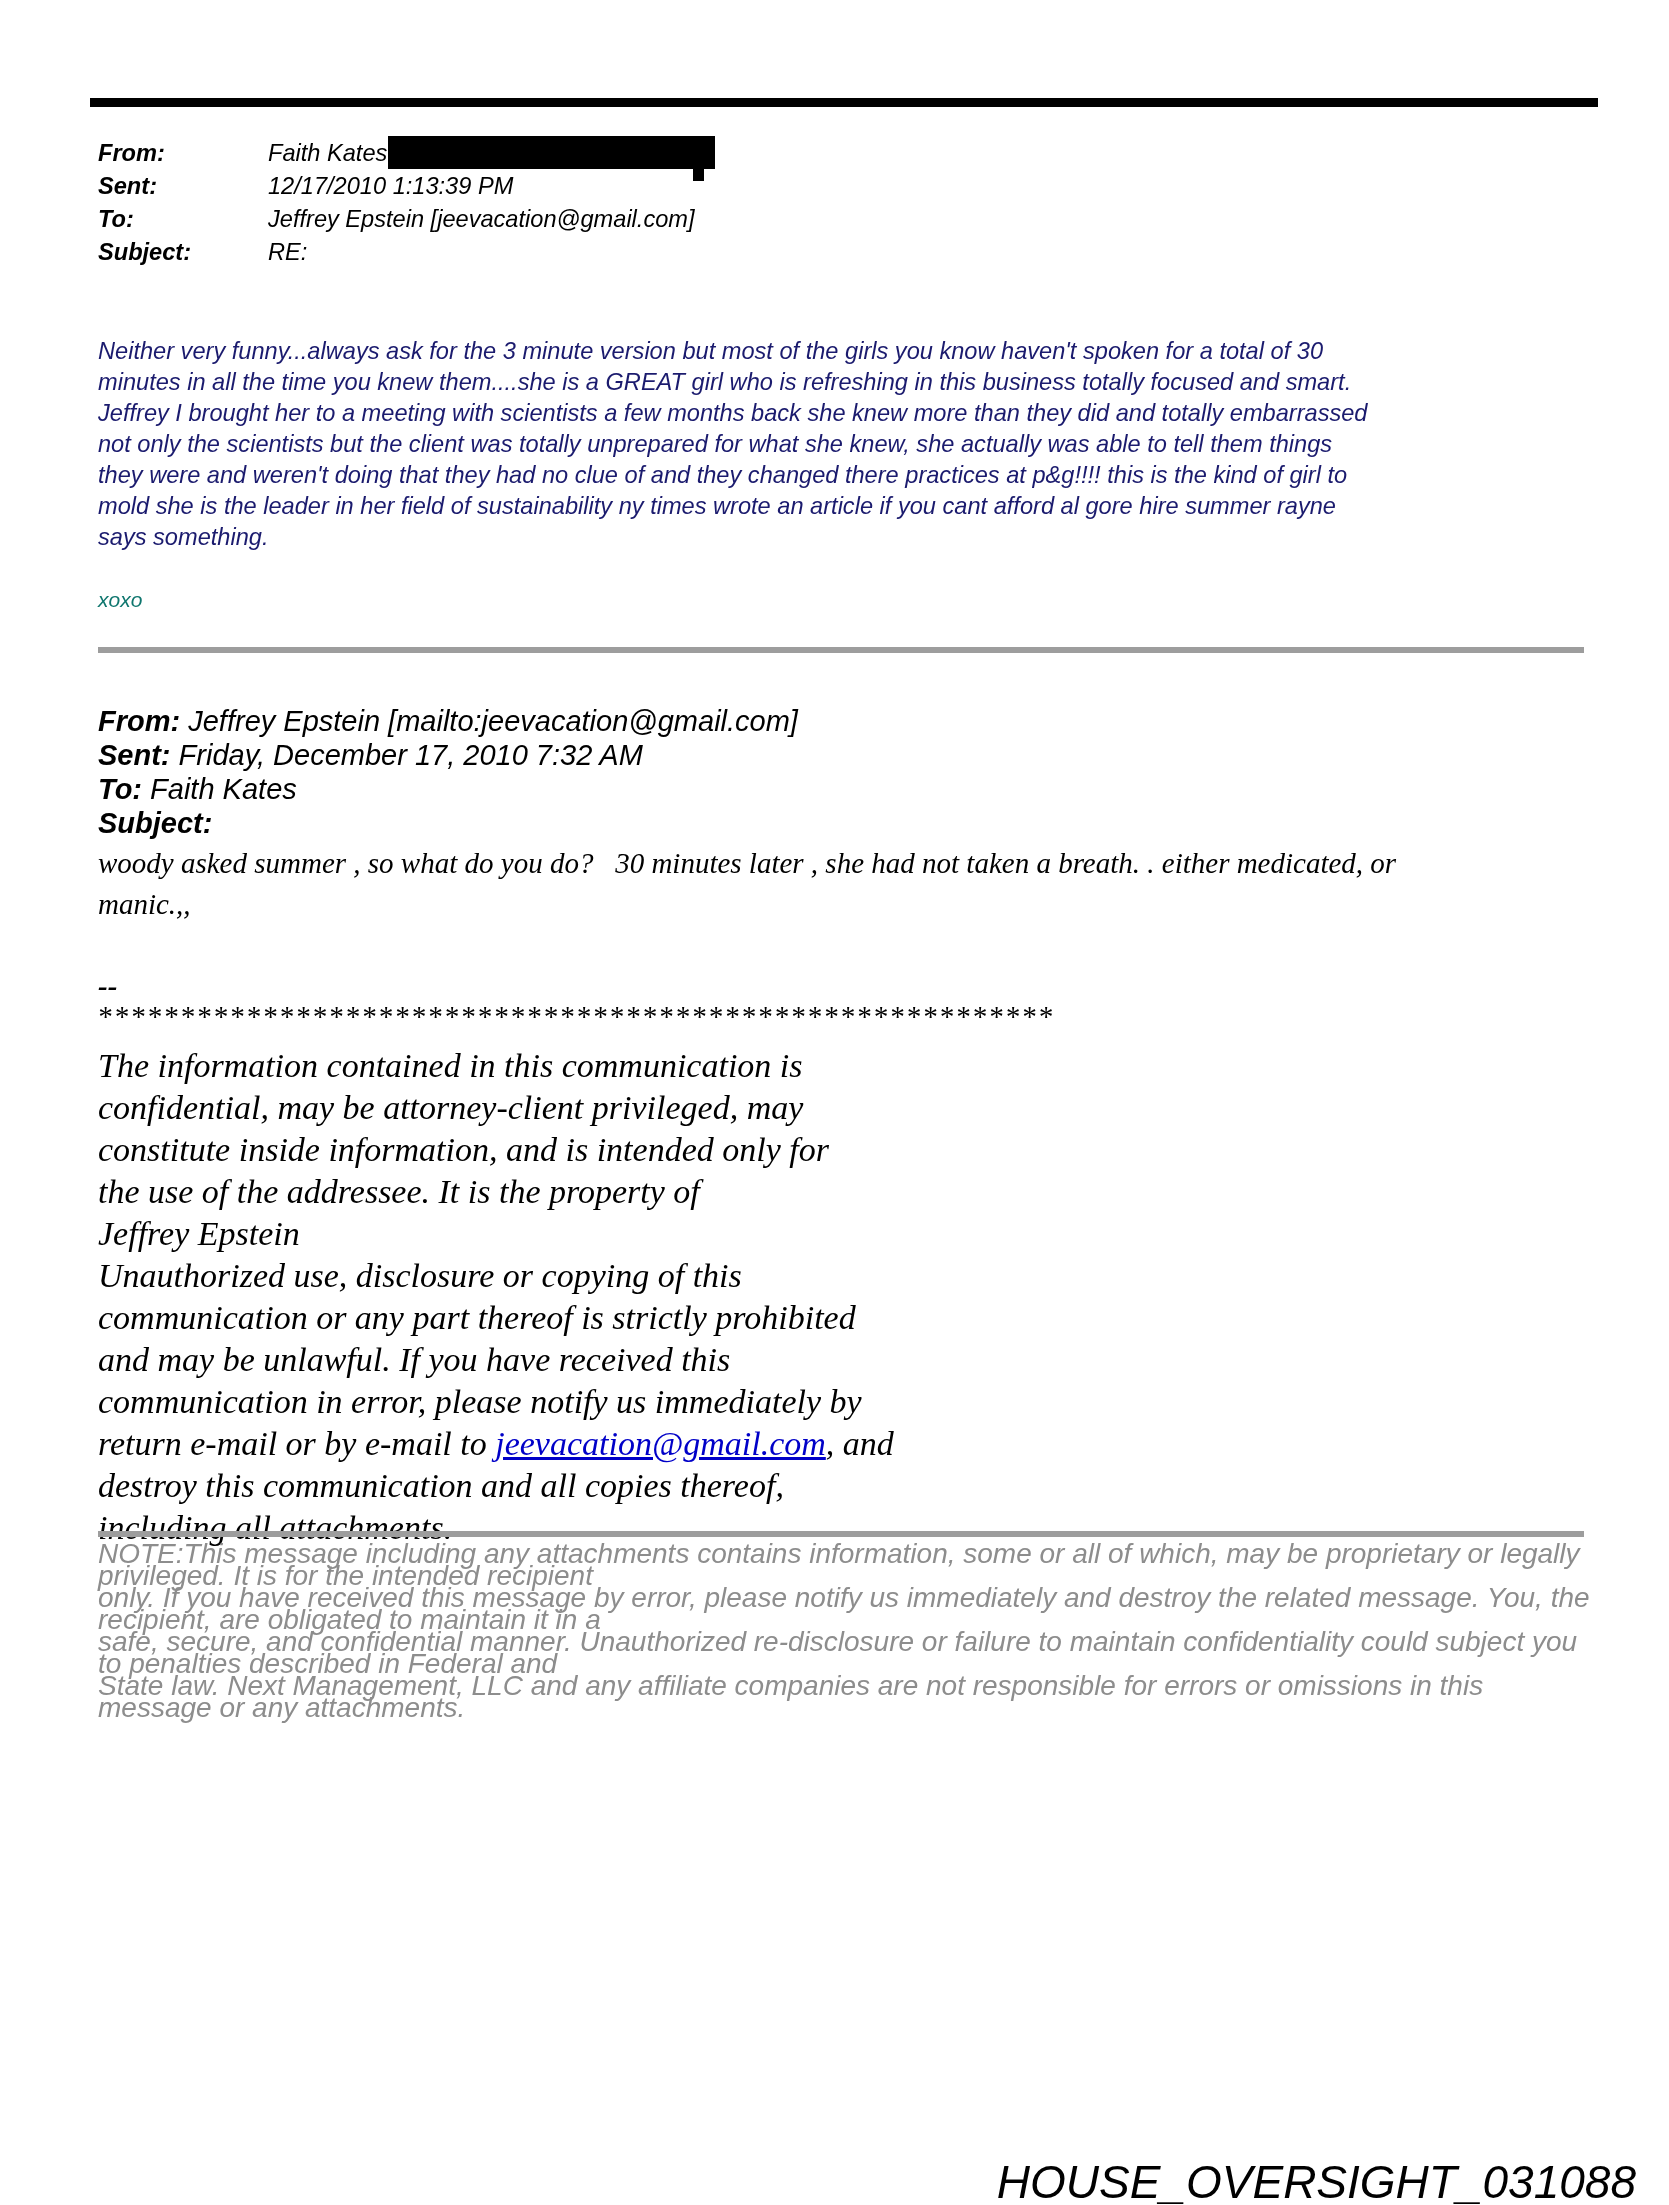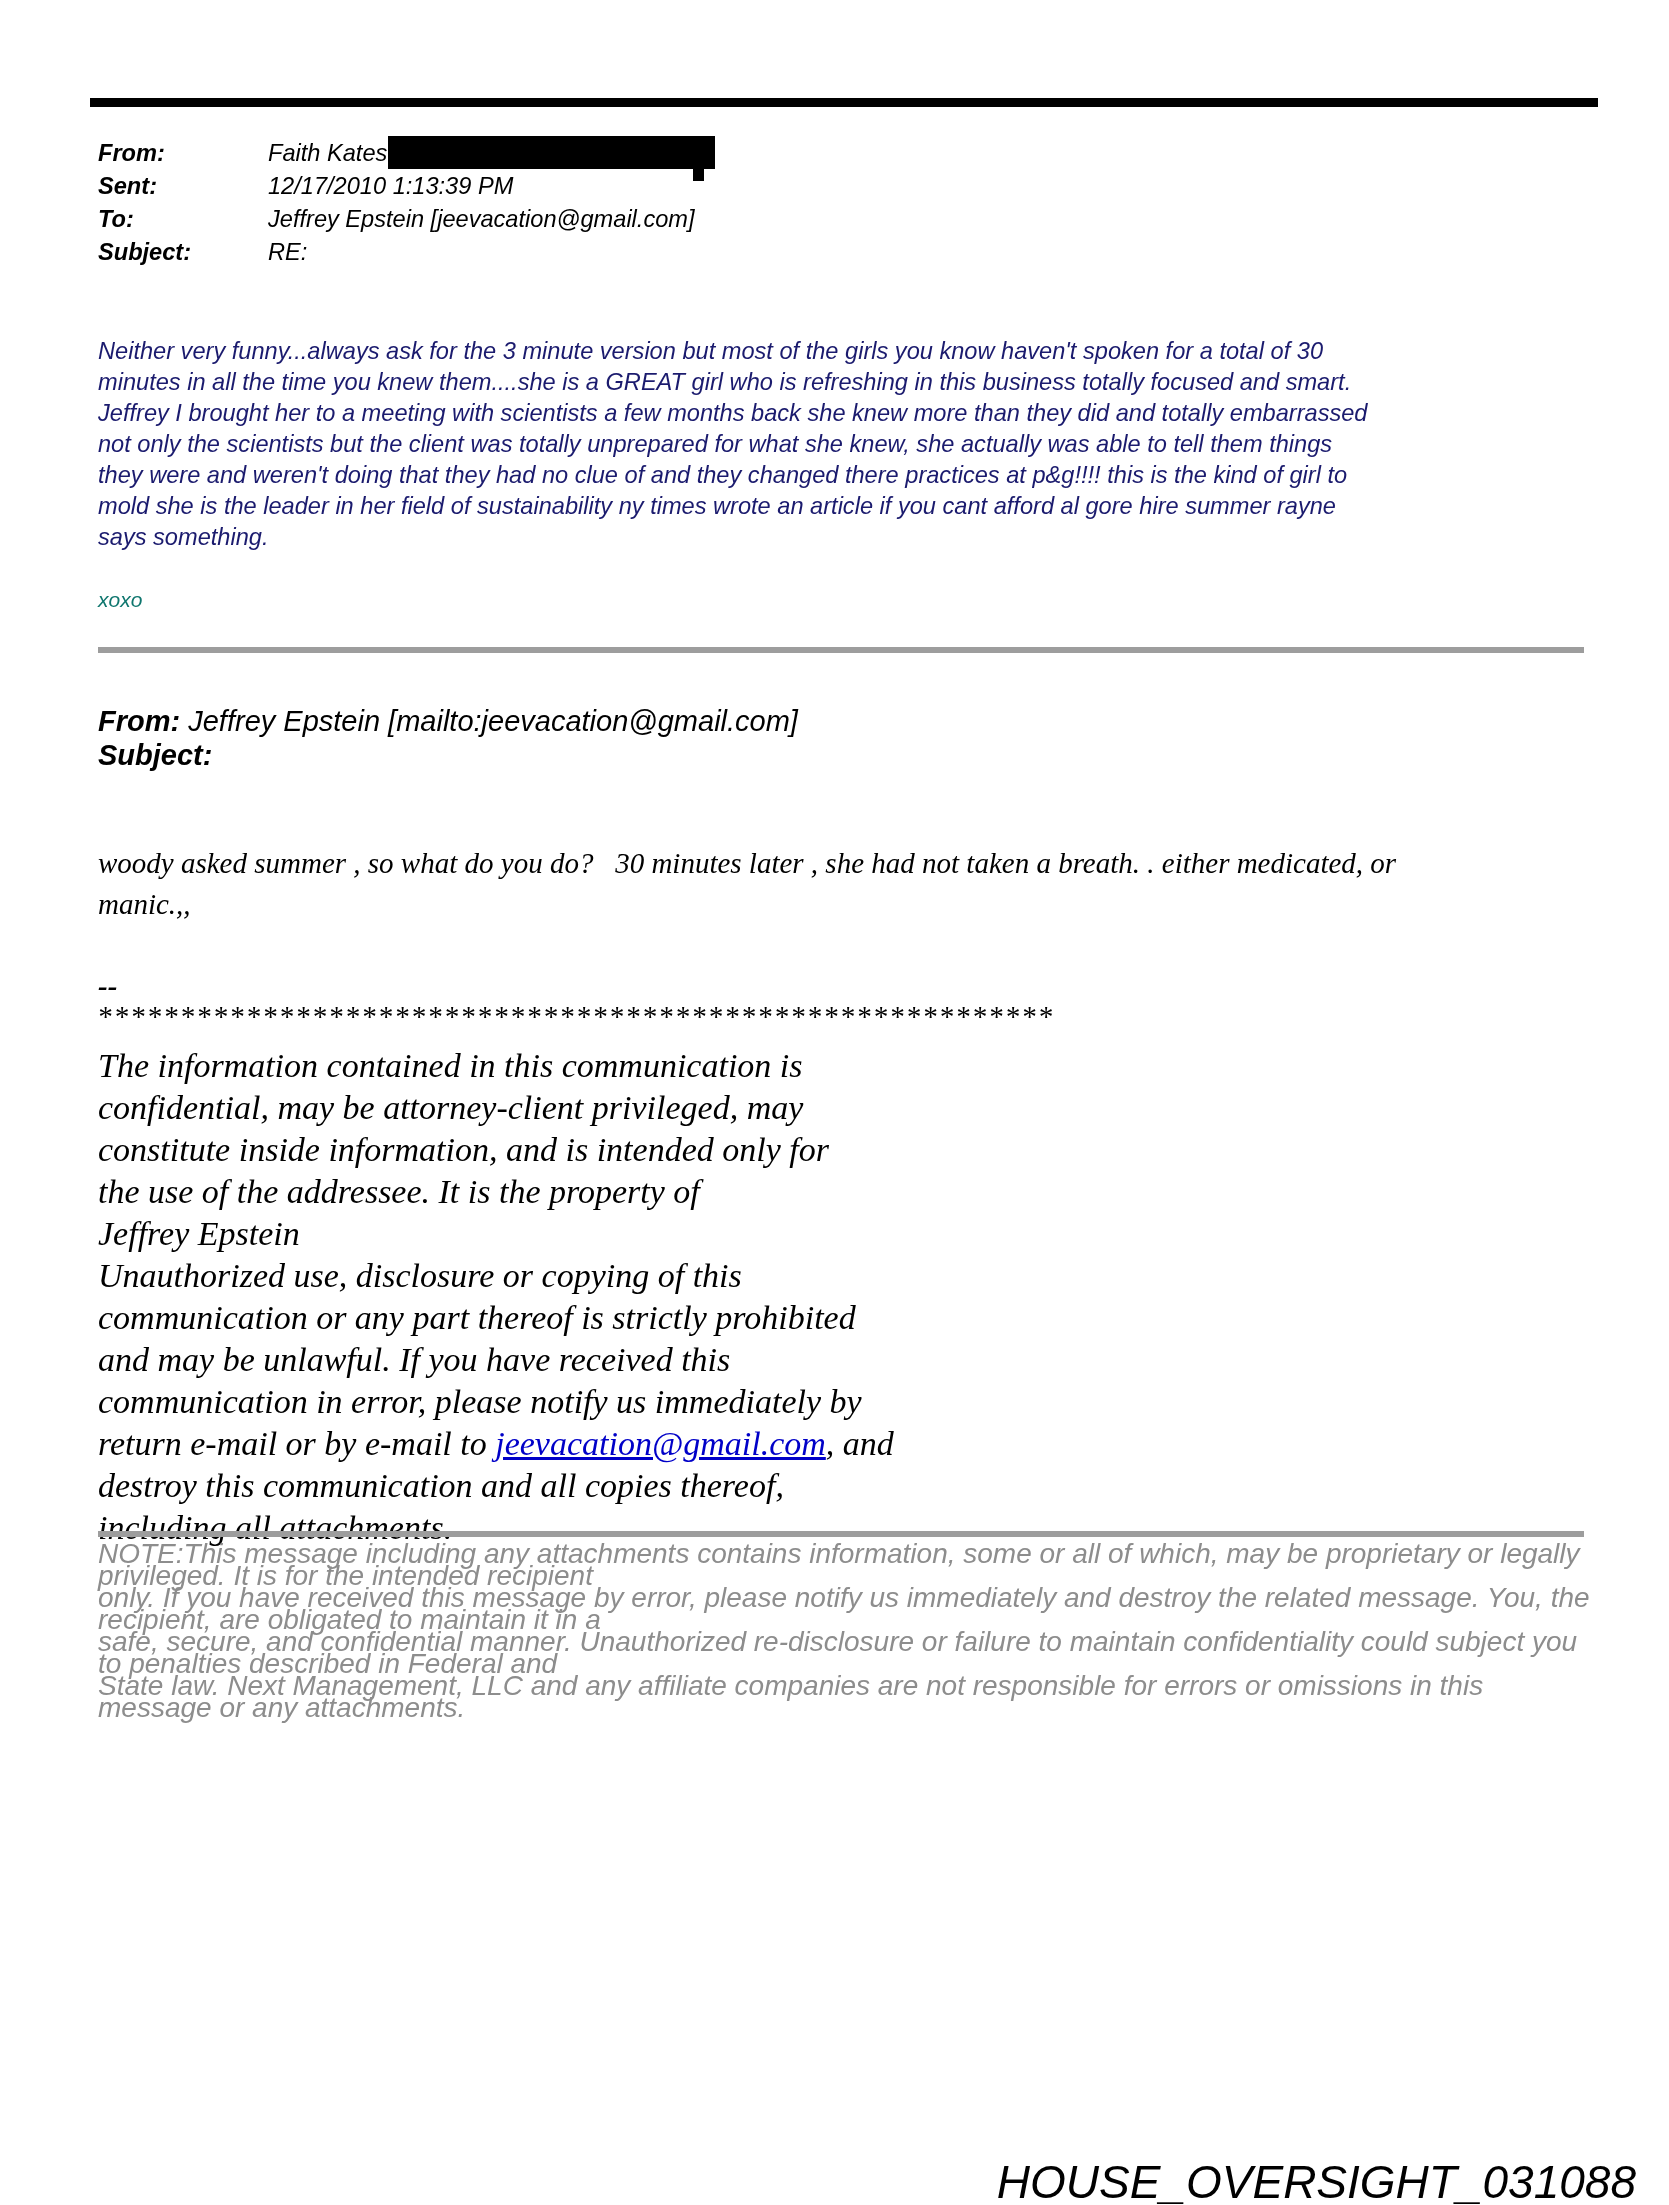--- a/index.html
+++ b/index.html
@@ -66,20 +66,28 @@
 <div class="abs" id="signoff1">xoxo</div>
 
 <div class="abs gray-rule" id="rule-reply"></div>
 
 <div class="abs" id="hdr2">
   <div>
     <span class="lbl">From:</span>
     <span>Jeffrey Epstein [mailto:jeevacation@gmail.com]</span>
   </div>
   <div>
+    <span class="lbl">Sent:</span>
+    <span>Friday, December 17, 2010 7:32 AM</span>
+  </div>
+  <div>
+    <span class="lbl">To:</span>
+    <span>Faith Kates</span>
+  </div>
+  <div>
     <span class="lbl">Subject:</span>
     <span></span>
   </div>
 </div>
 
 <div class="abs serif" id="body2">woody asked summer , so what do you do?   30 minutes later , she had not taken a breath. . either medicated, or<br>manic.,,</div>
 
 <div class="abs serif" id="sig-dashes">--</div>
 <div class="abs serif" id="sig-stars">**********************************************************</div>
 

